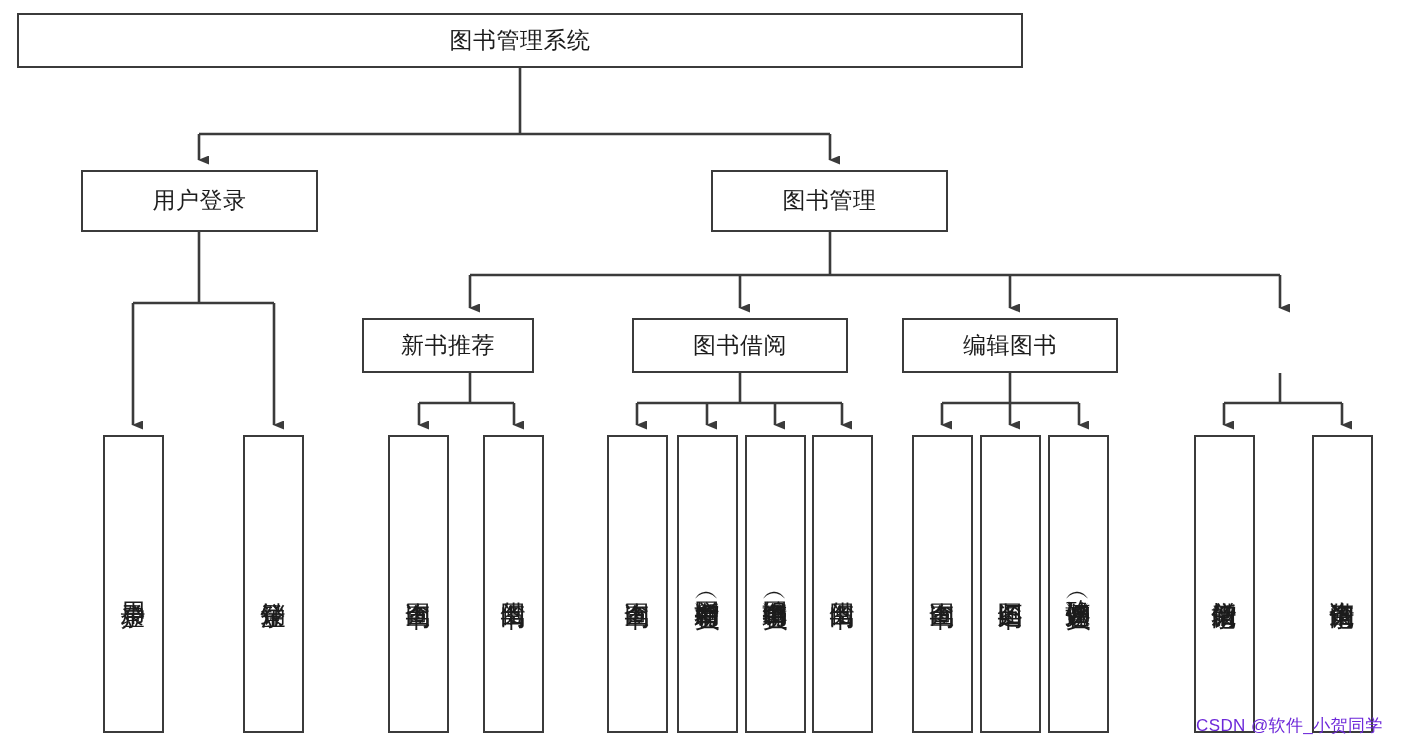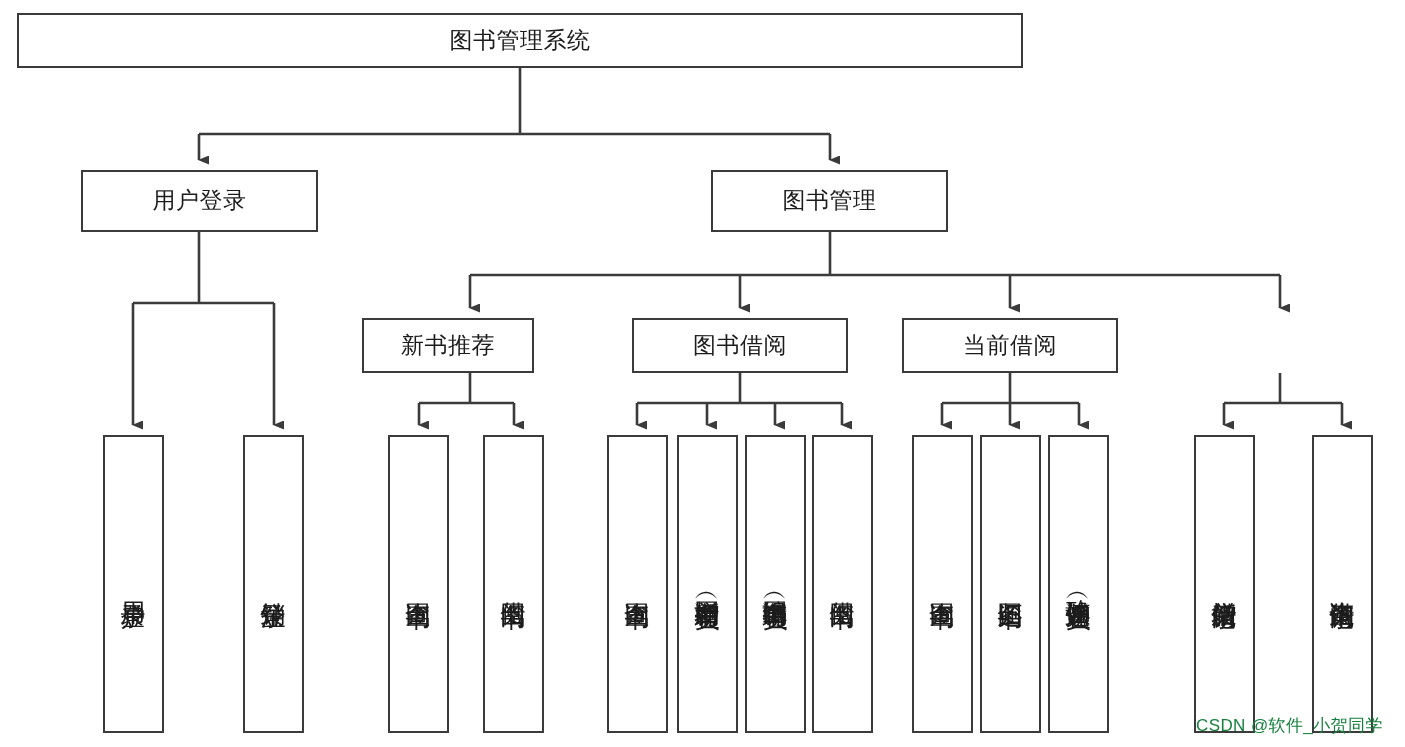--- a/index.html
+++ b/index.html
@@ -52,21 +52,21 @@
     letter-spacing: 1px;
     text-align: center;
     padding: 2px 0;
   }
   .node-v.leaf-tall {
     font-size: 25px;
   }
   .watermark {
     position: absolute;
     font-size: 17px;
-    color: #15803d;
+    color: #6d28d9;
     white-space: nowrap;
     letter-spacing: 0.4px;
   }
 </style>
 </head>
 <body>
 
 <div id="canvas">
 
   <svg id="wires" viewBox="0 0 1405 747">
@@ -130,21 +130,21 @@
     <span>图书管理</span>
   </div>
 
   <div class="node node-h" style="left:362px; top:318px; width:172px; height:55px;">
     <span>新书推荐</span>
   </div>
   <div class="node node-h" style="left:632px; top:318px; width:216px; height:55px;">
     <span>图书借阅</span>
   </div>
   <div class="node node-h" style="left:902px; top:318px; width:216px; height:55px;">
-    <span>当前借阅</span>
+    <span>编辑图书</span>
   </div>
 
   <div class="node" style="left:103px; top:435px; width:61px; height:298px;">
     <span class="node-v">用户登录</span>
   </div>
   <div class="node" style="left:243px; top:435px; width:61px; height:298px;">
     <span class="node-v">注销登录</span>
   </div>
 
   <div class="node" style="left:388px; top:435px; width:61px; height:298px;">

